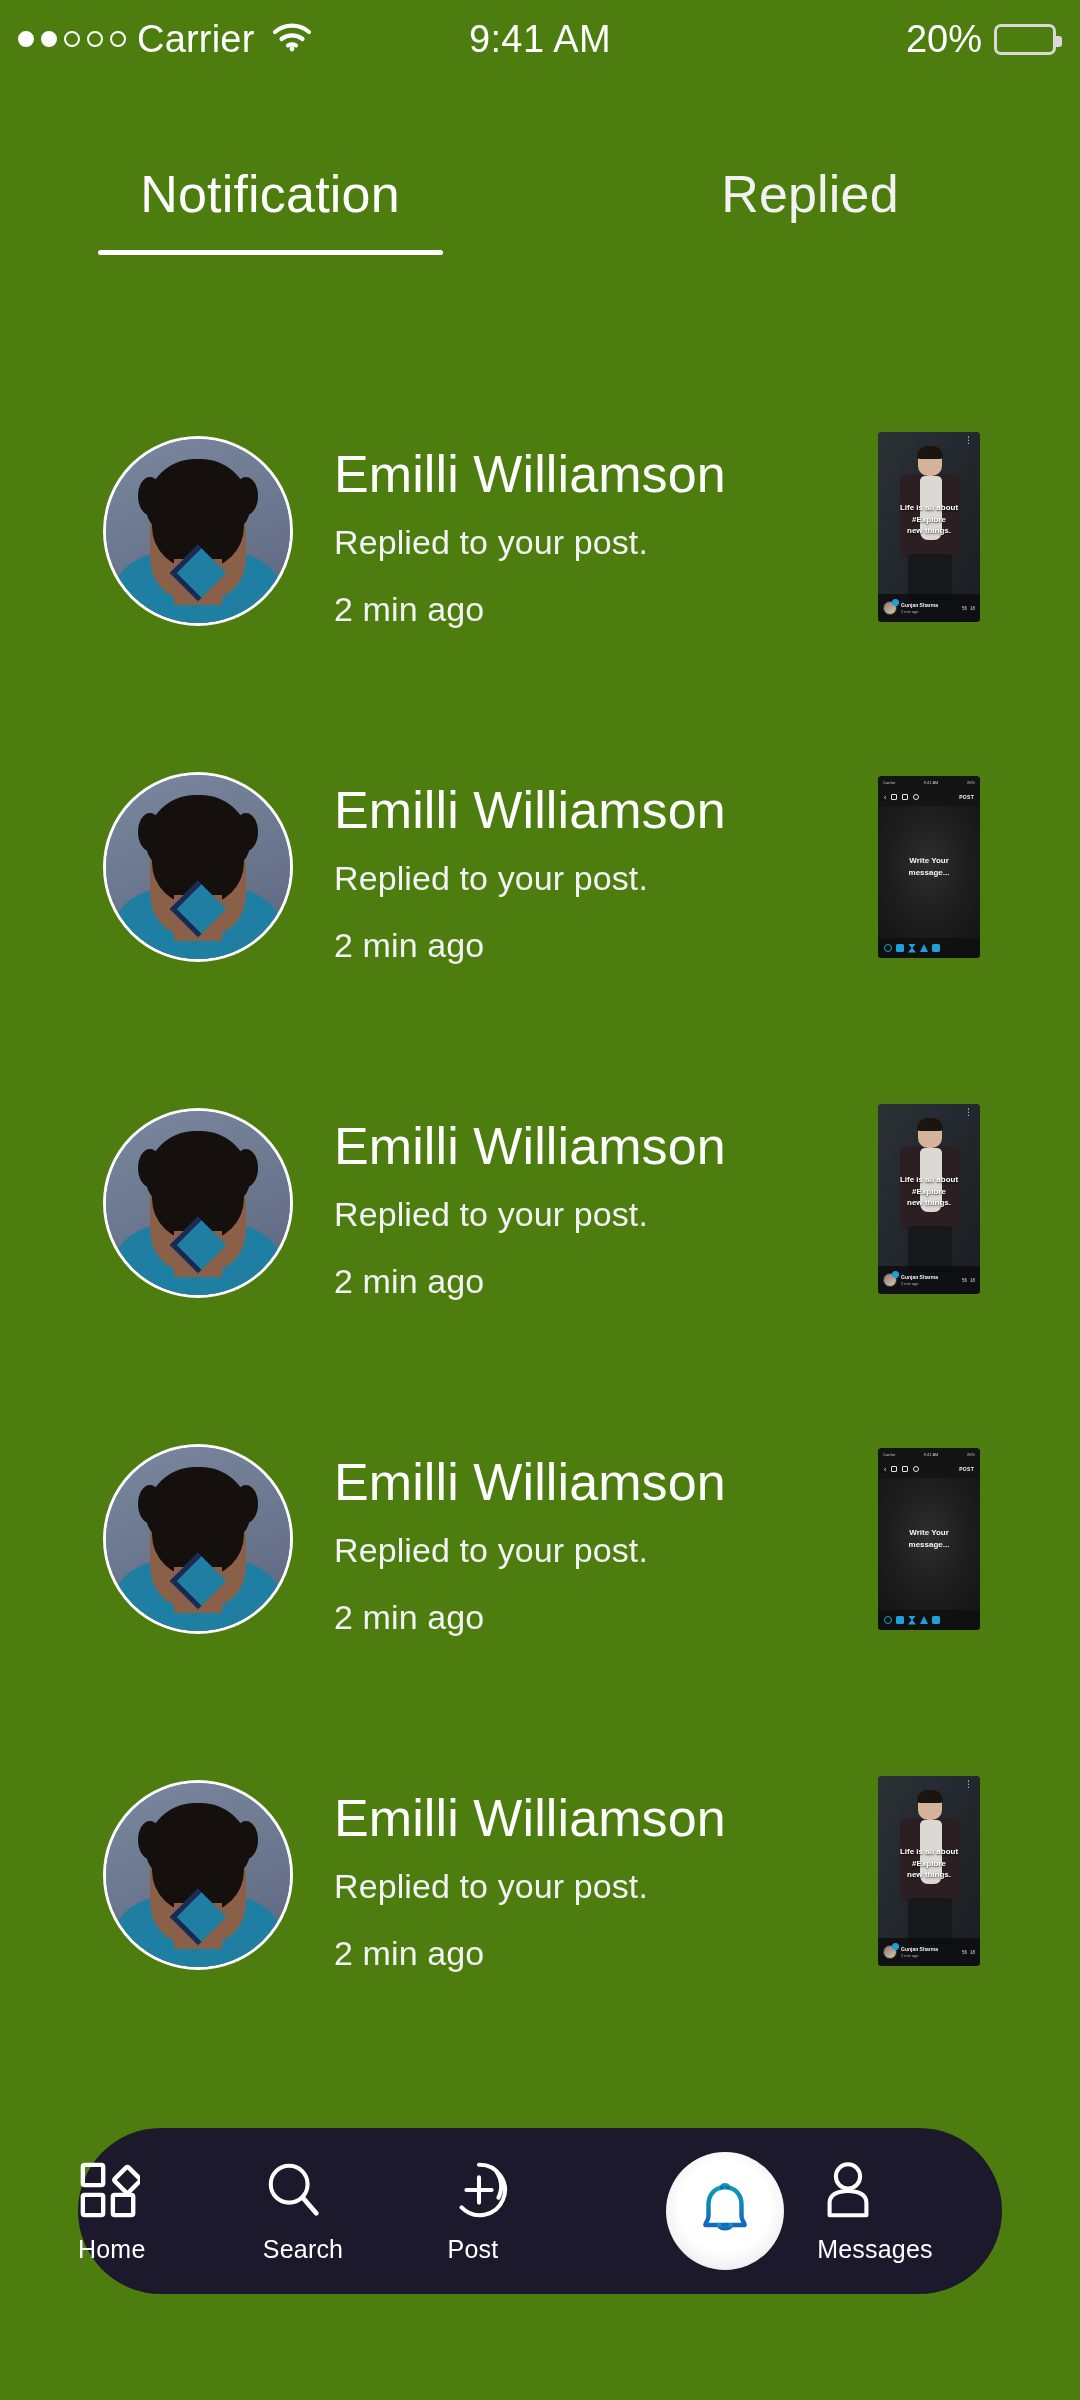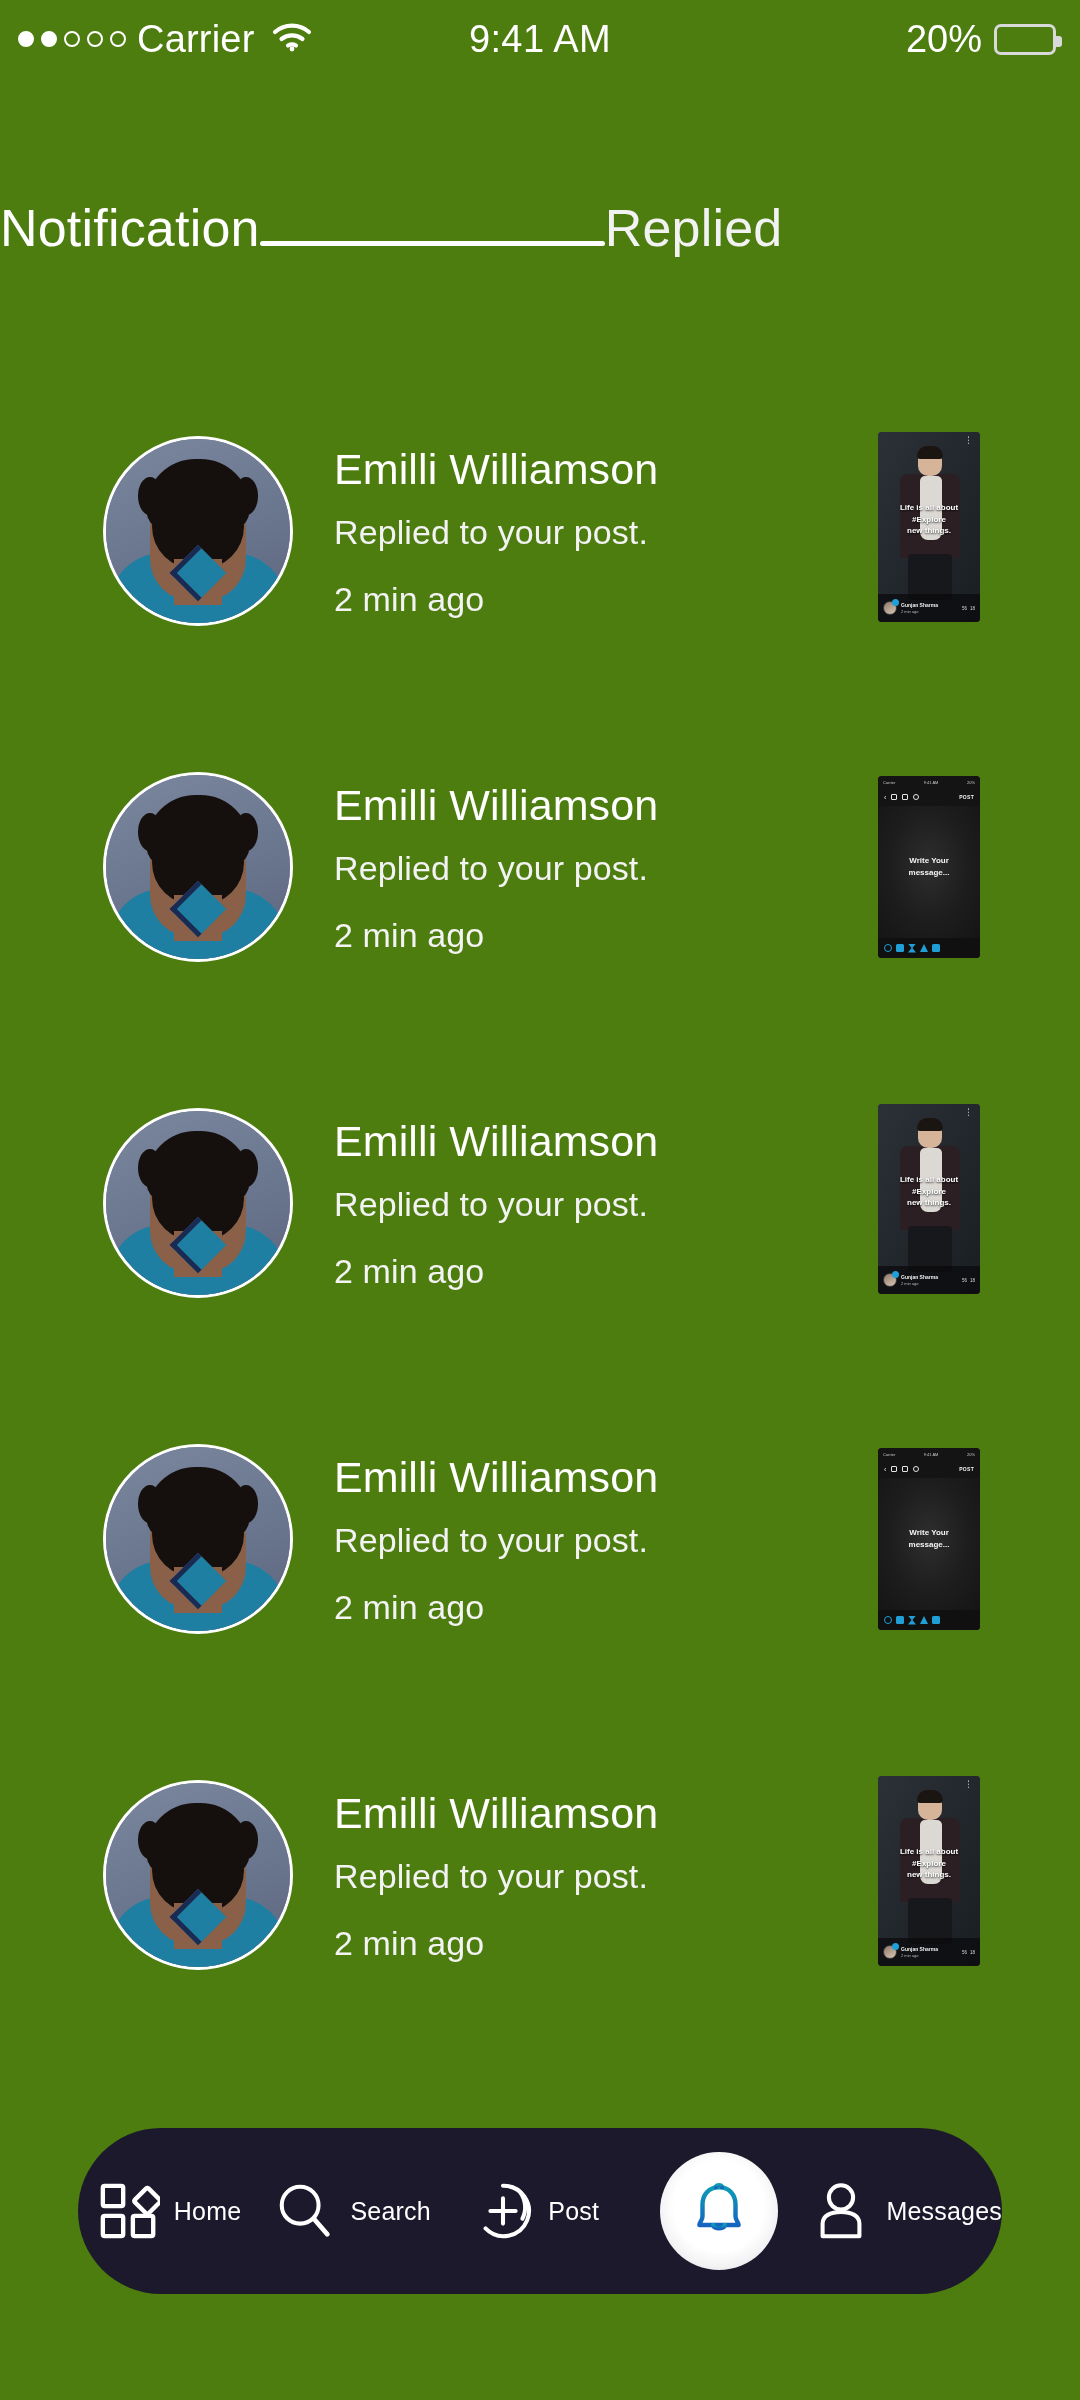--- a/index.html
+++ b/index.html
@@ -39,21 +39,21 @@
     width:7px; height:11px; background:#d9d9d9; border-radius:0 3px 3px 0;
   }
   .batt-fill{ height:100%; background:#fff; border-radius:3px; width:20%; }
 
   
   .tabs{
     position:absolute; top:168px; left:0; width:1080px; height:120px;
     display:flex;
   }
   .tab{
-    flex:1; display:flex; align-items:center;
+    flex:1; display:flex; flex-direction:column; align-items:center;
     justify-content:flex-start; cursor:pointer;
   }
   .tab-label{
     font-size:52px; color:#ffffff; font-weight:400; letter-spacing:.2px;
     line-height:1;
   }
   .tab.inactive .tab-label{ color:#f2f2f2; }
   .tab-underline{
     margin-top:30px; width:345px; height:5px; background:#ffffff; border-radius:3px;
   }
@@ -112,21 +112,21 @@
     width:48px; height:46px; background:#8a6048; z-index:1;
   }
   .av-v{
     position:absolute; left:50%; bottom:30px; transform:translateX(-50%) rotate(45deg);
     width:40px; height:40px; background:#1f7fa3; border-left:5px solid #1b2a52;
     border-bottom:5px solid #1b2a52; z-index:2;
   }
 
   
   .row-text{ margin-left:41px; padding-top:10px; flex:1; }
-  .nm{ font-size:43px; color:#ffffff; font-weight:400; line-height:1.1; letter-spacing:.1px; }
+  .nm{ font-size:52px; color:#ffffff; font-weight:400; line-height:1.1; letter-spacing:.1px; }
   .sub{ font-size:34px; color:#f3f3f3; font-weight:400; margin-top:20px; letter-spacing:.1px; }
   .time{ font-size:34px; color:#f3f3f3; font-weight:400; margin-top:28px; letter-spacing:.1px; }
 
   
   .thumb{
     position:absolute; right:100px; top:22px;
     width:102px; height:182px; border-radius:4px; overflow:hidden;
     background:#1b1b1f; flex:none;
   }
   .thumb.post{ top:14px; height:190px; }
@@ -233,21 +233,21 @@
 
   
   .navwrap{
     position:absolute; left:78px; bottom:106px; width:924px; height:166px;
     background:#1b192b; border-radius:83px;
   }
   .nav{
     position:absolute; inset:0; display:flex; align-items:center;
   }
   .navitem{
-    flex:1; display:flex; flex-direction:row; align-items:center;
+    flex:1; display:flex; flex-direction:column; align-items:flex-start;
     justify-content:center; gap:14px; cursor:pointer; height:100%;
   }
   .navicon{ width:62px; height:62px; display:block; }
   .navlabel{ font-size:25px; color:#ffffff; letter-spacing:.2px; }
 
   .bellwrap{
     flex:1; display:flex; align-items:center; justify-content:center;
     position:relative; height:100%;
   }
   .bellcircle{

